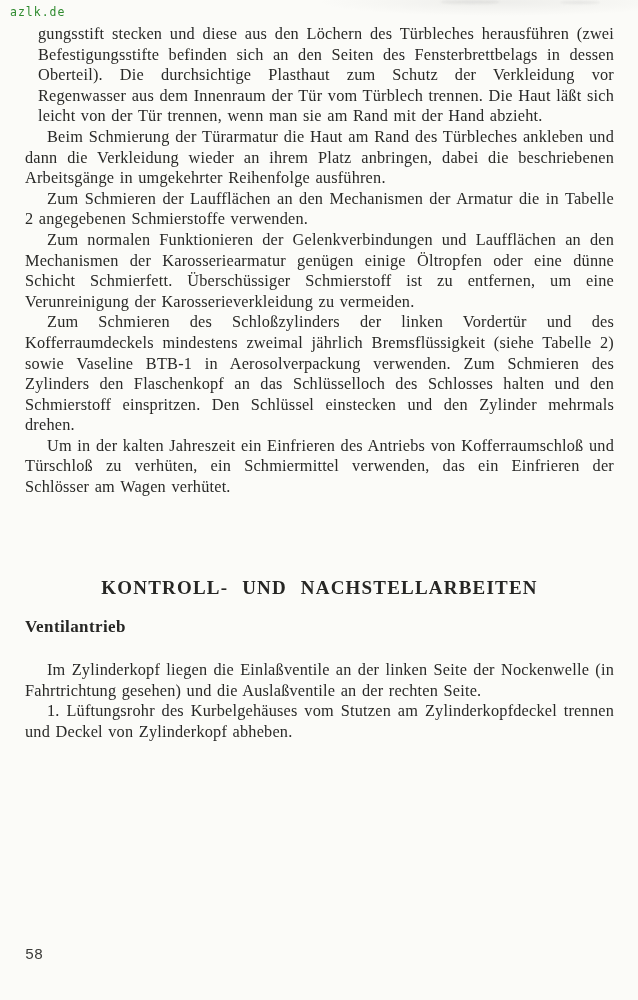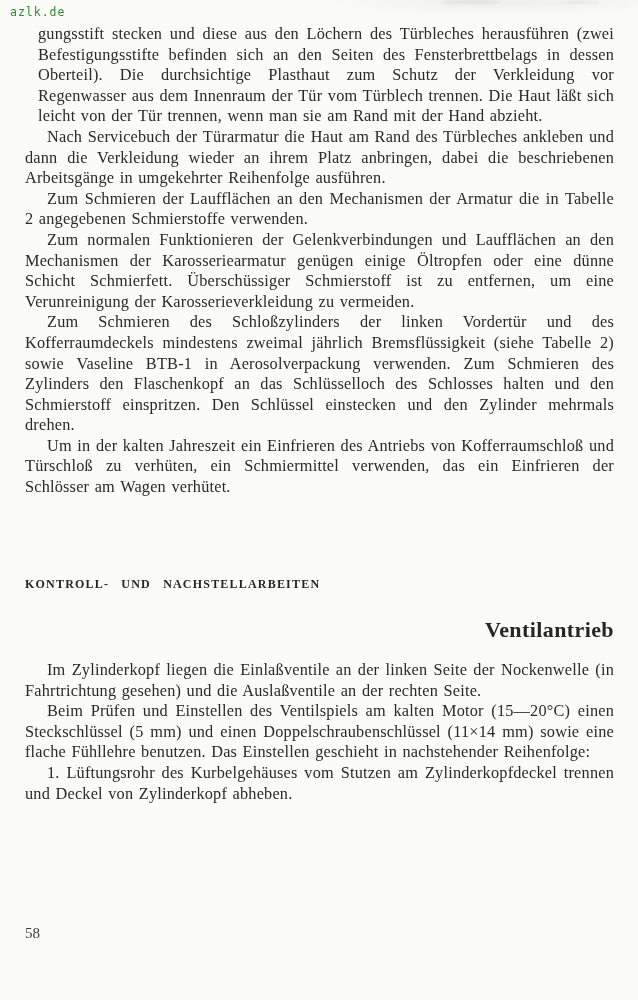--- a/index.html
+++ b/index.html
@@ -51,43 +51,45 @@
     text-indent: 0;
     margin-left: 13px;
   }
   #block-top { top: 24px; }
   #block-bottom { top: 660px; }
   .section-heading {
     position: absolute;
     top: 577px;
     left: 25px;
     width: 589px;
-    font-size: 12px;
+    text-align: center;
+    font-size: 19px;
     font-weight: bold;
     color: #262624;
     letter-spacing: 1.2px;
     word-spacing: 8px;
   }
   .subsection-heading {
     position: absolute;
     top: 617px;
     left: 25px;
     width: 589px;
-    text-align: right;
-    font-size: 22px;
+    text-align: left;
+    font-size: 17px;
     font-weight: bold;
     color: #262624;
     letter-spacing: 0.4px;
   }
   .page-number {
     position: absolute;
-    top: 925px;
+    top: 947px;
     left: 25px;
     font-size: 15px;
     color: #3a3a38;
+    font-family: Liberation Mono, monospace;
   }
   .scan-artifact {
     position: absolute;
     background: rgba(130,130,130,0.12);
     border-radius: 50%;
     filter: blur(1px);
   }
   .artifact-1 { top: 0; left: 440px; width: 60px; height: 4px; }
   .artifact-2 { top: 1px; left: 560px; width: 40px; height: 3px; }
 </style>
@@ -96,32 +98,31 @@
 
 <div class="page">
 
   <span class="scan-artifact artifact-1"></span>
   <span class="scan-artifact artifact-2"></span>
 
   <div class="watermark">azlk.de</div>
 
   <div class="text-block" id="block-top">
     <p class="continuation">gungsstift stecken und diese aus den Löchern des Türbleches herausführen (zwei Befestigungsstifte befinden sich an den Seiten des Fensterbrettbelags in dessen Oberteil). Die durchsichtige Plasthaut zum Schutz der Verkleidung vor Regenwasser aus dem Innenraum der Tür vom Türblech trennen. Die Haut läßt sich leicht von der Tür trennen, wenn man sie am Rand mit der Hand abzieht.</p>
-    <p>Nach Servicebuch der Türarmatur die Haut am Rand des Türbleches ankleben und dann die Verkleidung wieder an ihrem Platz anbringen, dabei die beschriebenen Arbeitsgänge in umgekehrter Reihenfolge ausführen.</p>
+    <p>Beim Schmierung der Türarmatur die Haut am Rand des Türbleches ankleben und dann die Verkleidung wieder an ihrem Platz anbringen, dabei die beschriebenen Arbeitsgänge in umgekehrter Reihenfolge ausführen.</p>
     <p>Zum Schmieren der Laufflächen an den Mechanismen der Armatur die in Tabelle 2 angegebenen Schmierstoffe verwenden.</p>
     <p>Zum normalen Funktionieren der Gelenkverbindungen und Laufflächen an den Mechanismen der Karosseriearmatur genügen einige Öltropfen oder eine dünne Schicht Schmierfett. Überschüssiger Schmierstoff ist zu entfernen, um eine Verunreinigung der Karosserieverkleidung zu vermeiden.</p>
     <p>Zum Schmieren des Schloßzylinders der linken Vordertür und des Kofferraumdeckels mindestens zweimal jährlich Bremsflüssigkeit (siehe Tabelle 2) sowie Vaseline BTB-1 in Aerosolverpackung verwenden. Zum Schmieren des Zylinders den Flaschenkopf an das Schlüsselloch des Schlosses halten und den Schmierstoff einspritzen. Den Schlüssel einstecken und den Zylinder mehrmals drehen.</p>
     <p>Um in der kalten Jahreszeit ein Einfrieren des Antriebs von Kofferraumschloß und Türschloß zu verhüten, ein Schmiermittel verwenden, das ein Einfrieren der Schlösser am Wagen verhütet.</p>
   </div>
 
   <div class="section-heading">KONTROLL- UND NACHSTELLARBEITEN</div>
 
   <div class="subsection-heading">Ventilantrieb</div>
 
   <div class="text-block" id="block-bottom">
     <p>Im Zylinderkopf liegen die Einlaßventile an der linken Seite der Nockenwelle (in Fahrtrichtung gesehen) und die Auslaßventile an der rechten Seite.</p>
-    <p>Beim Prüfen und Einstellen des Ventilspiels am kalten Motor (15—20°C) einen Steckschlüssel (5 mm) und einen Doppelschraubenschlüssel (11×14 mm) sowie eine flache Fühllehre benutzen. Das Einstellen geschieht in nachstehender Reihenfolge:</p>
     <p>1. Lüftungsrohr des Kurbelgehäuses vom Stutzen am Zylinderkopfdeckel trennen und Deckel von Zylinderkopf abheben.</p>
   </div>
 
   <div class="page-number">58</div>
 
 </div>
 
 </body></html>

